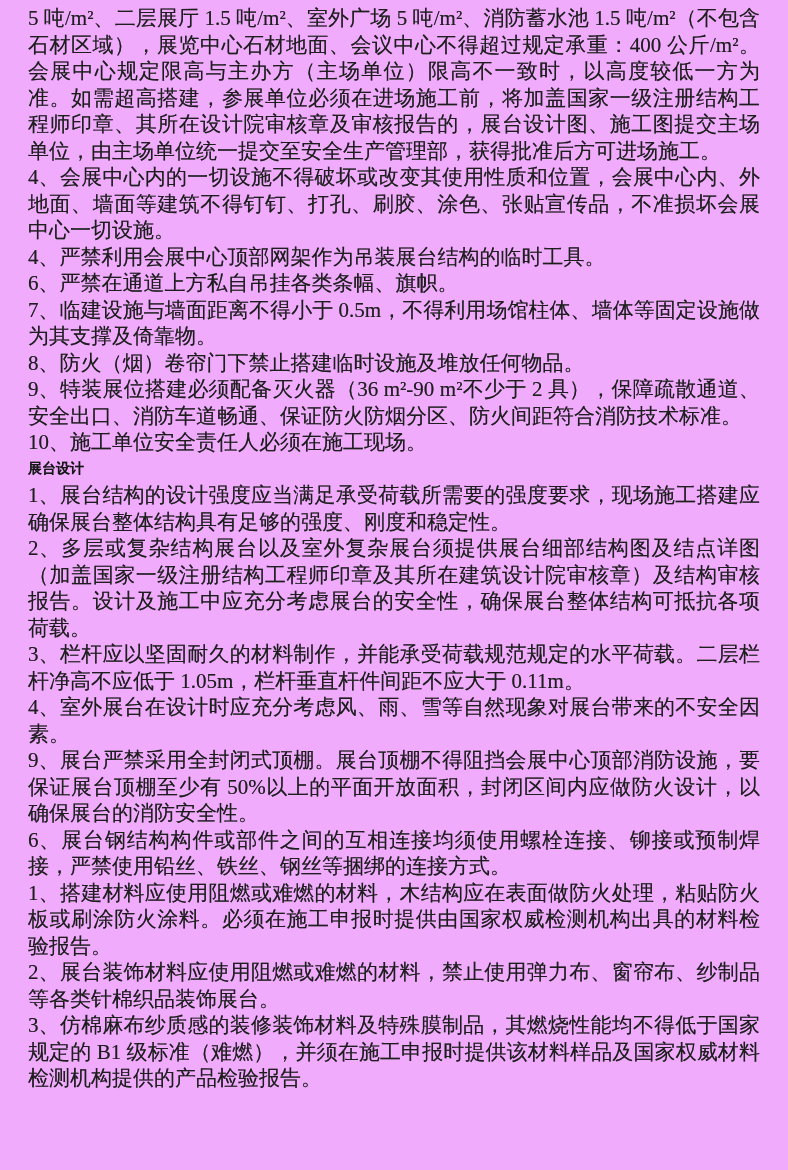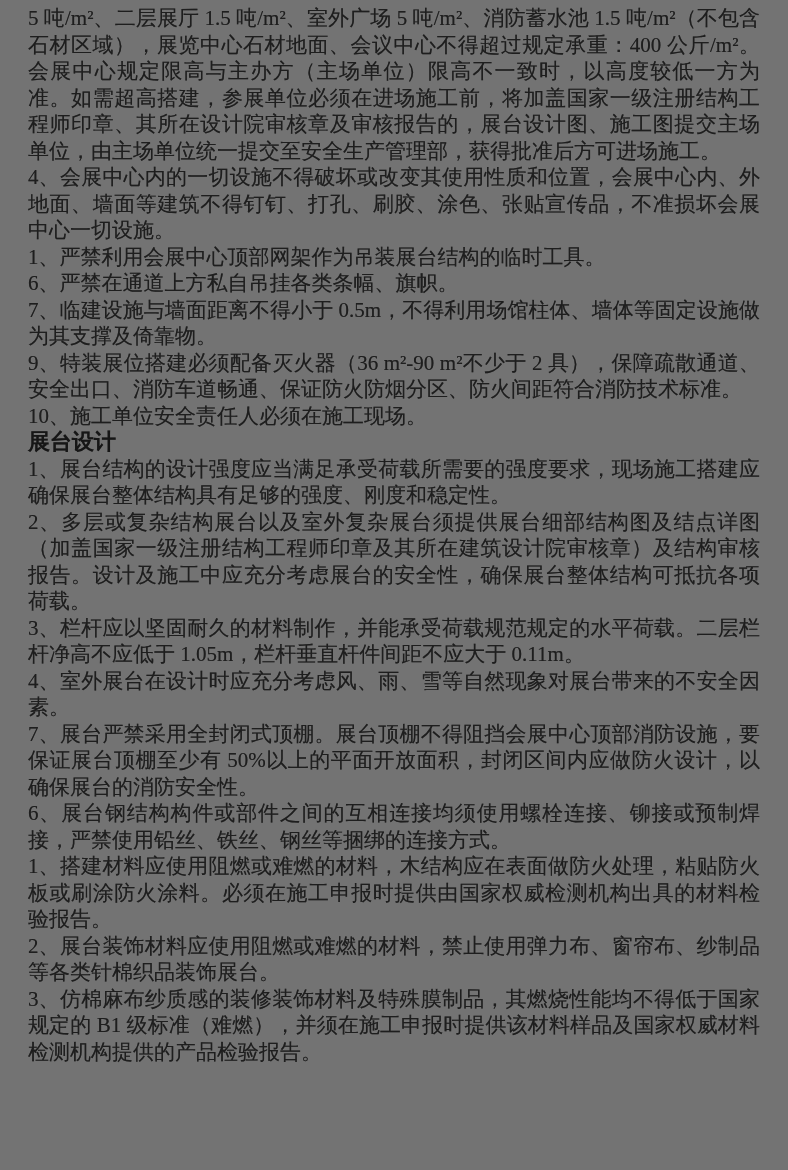--- a/index.html
+++ b/index.html
@@ -5,21 +5,21 @@
   html, body {
     margin: 0;
     padding: 0;
     background: #e9e9e9;
   }
   .page {
     position: relative;
     width: 788px;
     height: 1170px;
     margin: 0 auto;
-    background: #737373;
+    background: #f0abfc;
     box-sizing: border-box;
     padding: 5px 28px 0 28px;
     overflow: hidden;
     font-family: "Liberation Serif", "DejaVu Serif", serif;
     font-size: 21px;
     line-height: 26.5px;
     color: #1e1e1e;
     text-align: justify;
     
     text-shadow: 0 0 0.4px rgba(30,30,30,0.55);
@@ -27,43 +27,44 @@
   .page p.para {
     margin: 0;
     padding: 0;
     text-align: justify;
     text-justify: inter-ideograph;
     word-break: break-all;
   }
   .page h2.heading {
     margin: 0;
     padding: 0;
-    font-size: 22px;
+    font-size: 14px;
     line-height: 26.5px;
     font-weight: bold;
     text-align: left;
     color: #161616;
   }
 </style>
 </head>
 <body>
 
 <div class="page">
   <div>
       <p class="para">5 吨/m²、二层展厅 1.5 吨/m²、室外广场 5 吨/m²、消防蓄水池 1.5 吨/m²（不包含石材区域），展览中心石材地面、会议中心不得超过规定承重：400 公斤/m²。会展中心规定限高与主办方（主场单位）限高不一致时，以高度较低一方为准。如需超高搭建，参展单位必须在进场施工前，将加盖国家一级注册结构工程师印章、其所在设计院审核章及审核报告的，展台设计图、施工图提交主场单位，由主场单位统一提交至安全生产管理部，获得批准后方可进场施工。</p>
       <p class="para">4、会展中心内的一切设施不得破坏或改变其使用性质和位置，会展中心内、外地面、墙面等建筑不得钉钉、打孔、刷胶、涂色、张贴宣传品，不准损坏会展中心一切设施。</p>
-      <p class="para">1、严禁利用会展中心顶部网架作为吊装展台结构的临时工具。</p>
+      <p class="para">4、严禁利用会展中心顶部网架作为吊装展台结构的临时工具。</p>
       <p class="para">6、严禁在通道上方私自吊挂各类条幅、旗帜。</p>
       <p class="para">7、临建设施与墙面距离不得小于 0.5m，不得利用场馆柱体、墙体等固定设施做为其支撑及倚靠物。</p>
+      <p class="para">8、防火（烟）卷帘门下禁止搭建临时设施及堆放任何物品。</p>
       <p class="para">9、特装展位搭建必须配备灭火器（36 m²-90 m²不少于 2 具），保障疏散通道、安全出口、消防车道畅通、保证防火防烟分区、防火间距符合消防技术标准。</p>
       <p class="para">10、施工单位安全责任人必须在施工现场。</p>
       <h2 class="heading">展台设计</h2>
       <p class="para">1、展台结构的设计强度应当满足承受荷载所需要的强度要求，现场施工搭建应确保展台整体结构具有足够的强度、刚度和稳定性。</p>
       <p class="para">2、多层或复杂结构展台以及室外复杂展台须提供展台细部结构图及结点详图（加盖国家一级注册结构工程师印章及其所在建筑设计院审核章）及结构审核报告。设计及施工中应充分考虑展台的安全性，确保展台整体结构可抵抗各项荷载。</p>
       <p class="para">3、栏杆应以坚固耐久的材料制作，并能承受荷载规范规定的水平荷载。二层栏杆净高不应低于 1.05m，栏杆垂直杆件间距不应大于 0.11m。</p>
       <p class="para">4、室外展台在设计时应充分考虑风、雨、雪等自然现象对展台带来的不安全因素。</p>
-      <p class="para">7、展台严禁采用全封闭式顶棚。展台顶棚不得阻挡会展中心顶部消防设施，要保证展台顶棚至少有 50%以上的平面开放面积，封闭区间内应做防火设计，以确保展台的消防安全性。</p>
+      <p class="para">9、展台严禁采用全封闭式顶棚。展台顶棚不得阻挡会展中心顶部消防设施，要保证展台顶棚至少有 50%以上的平面开放面积，封闭区间内应做防火设计，以确保展台的消防安全性。</p>
       <p class="para">6、展台钢结构构件或部件之间的互相连接均须使用螺栓连接、铆接或预制焊接，严禁使用铅丝、铁丝、钢丝等捆绑的连接方式。</p>
       <p class="para">1、搭建材料应使用阻燃或难燃的材料，木结构应在表面做防火处理，粘贴防火板或刷涂防火涂料。必须在施工申报时提供由国家权威检测机构出具的材料检验报告。</p>
       <p class="para">2、展台装饰材料应使用阻燃或难燃的材料，禁止使用弹力布、窗帘布、纱制品等各类针棉织品装饰展台。</p>
       <p class="para">3、仿棉麻布纱质感的装修装饰材料及特殊膜制品，其燃烧性能均不得低于国家规定的 B1 级标准（难燃），并须在施工申报时提供该材料样品及国家权威材料检测机构提供的产品检验报告。</p>
     </div>
 </div>
 
 </body></html>

